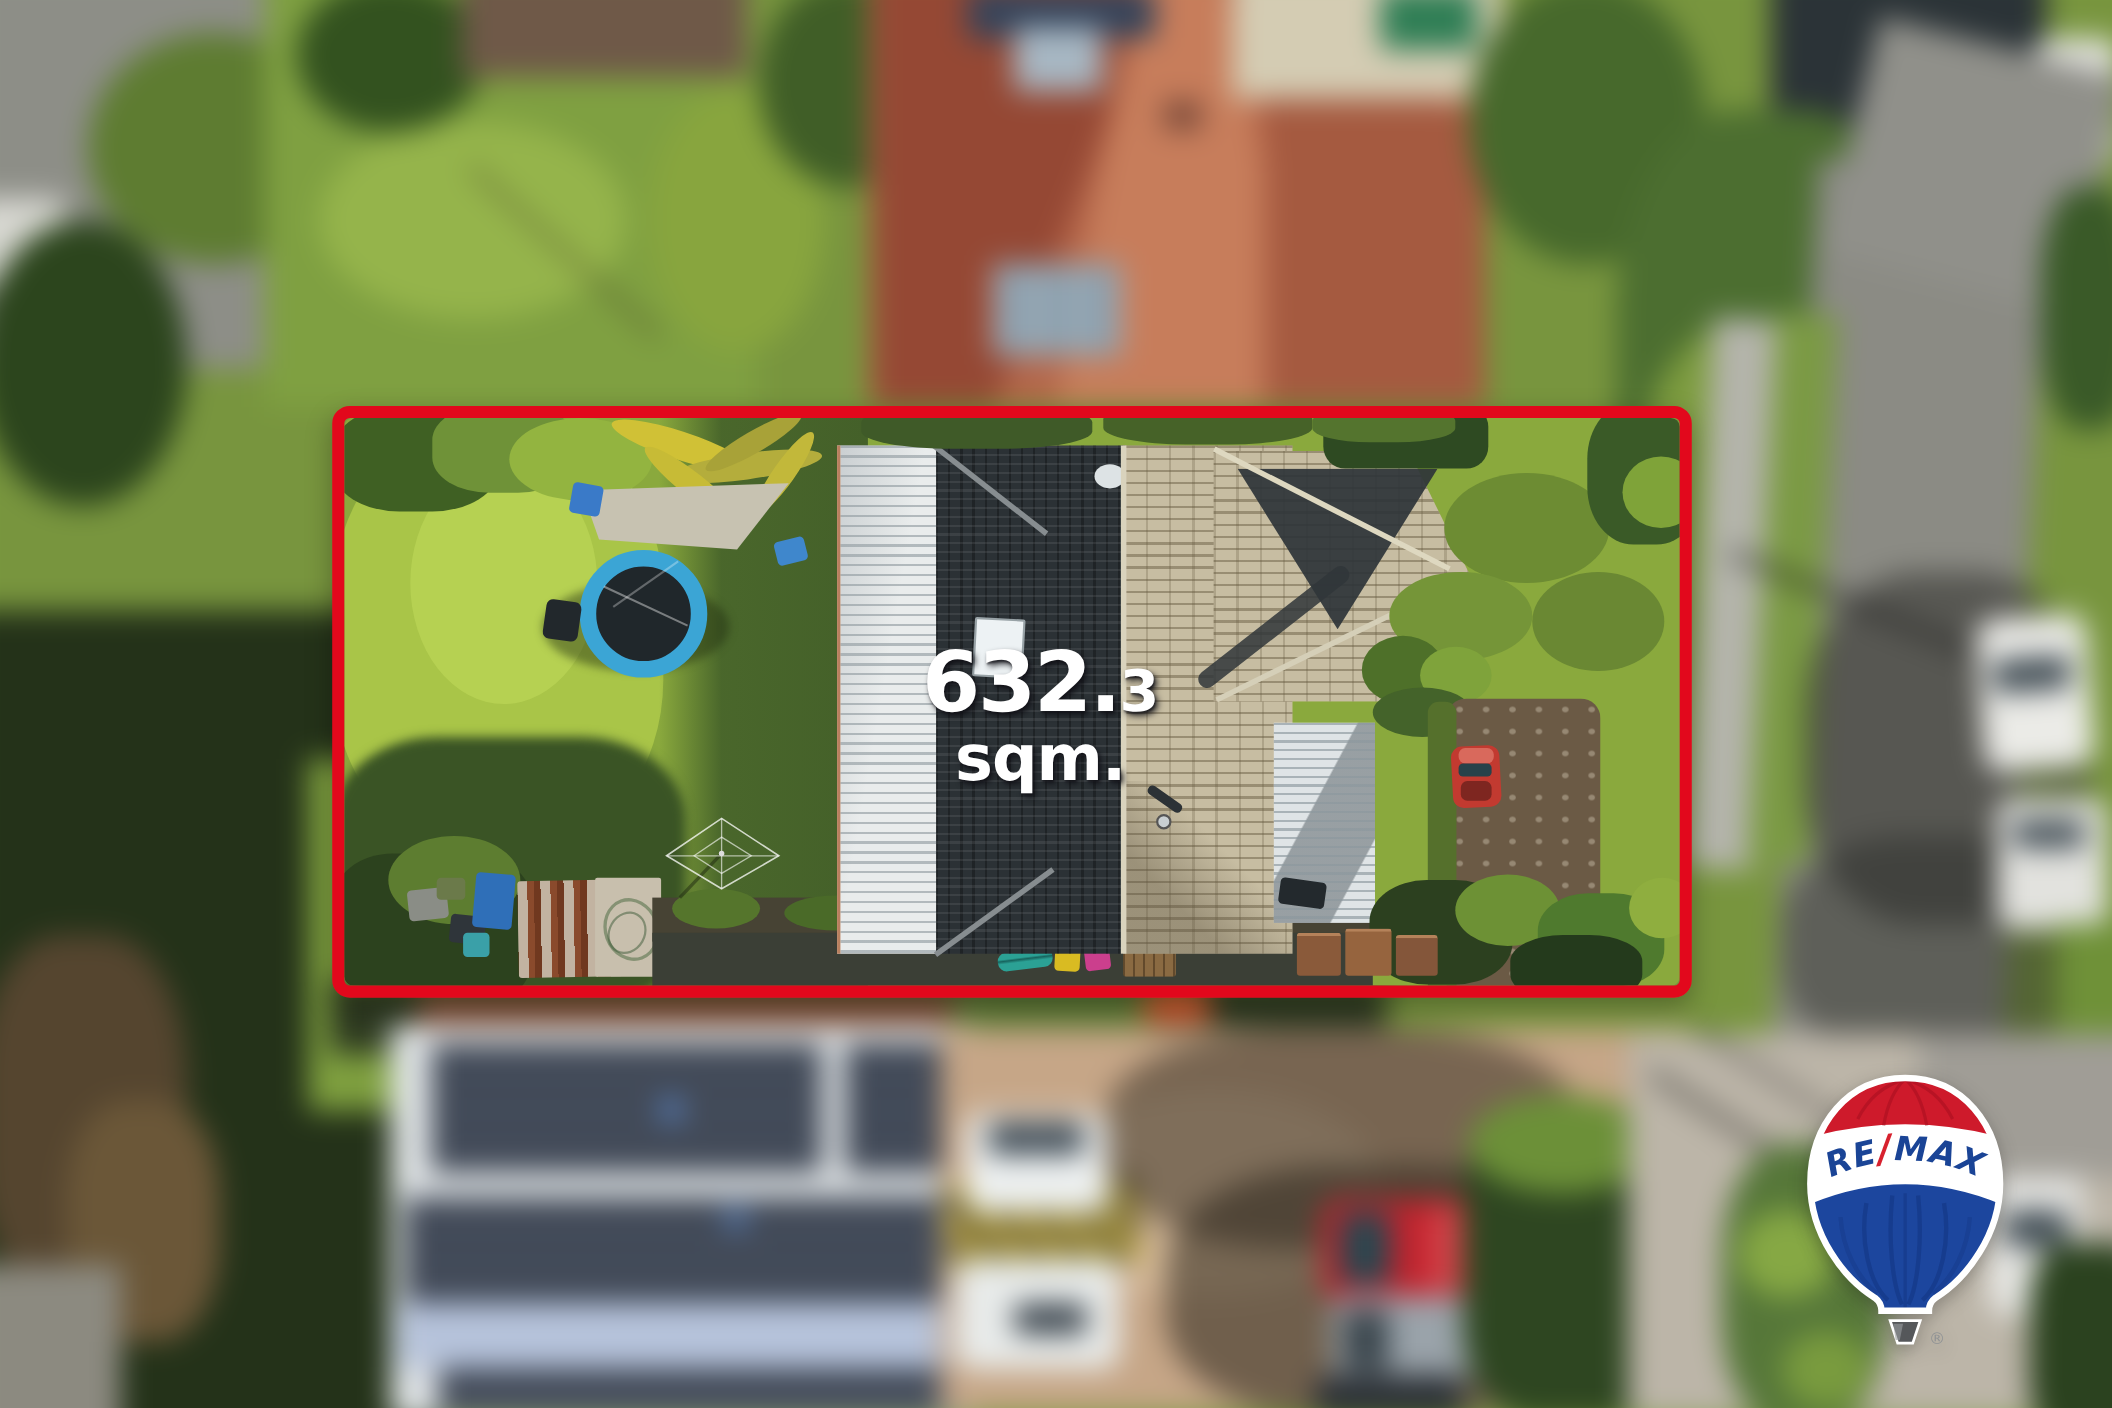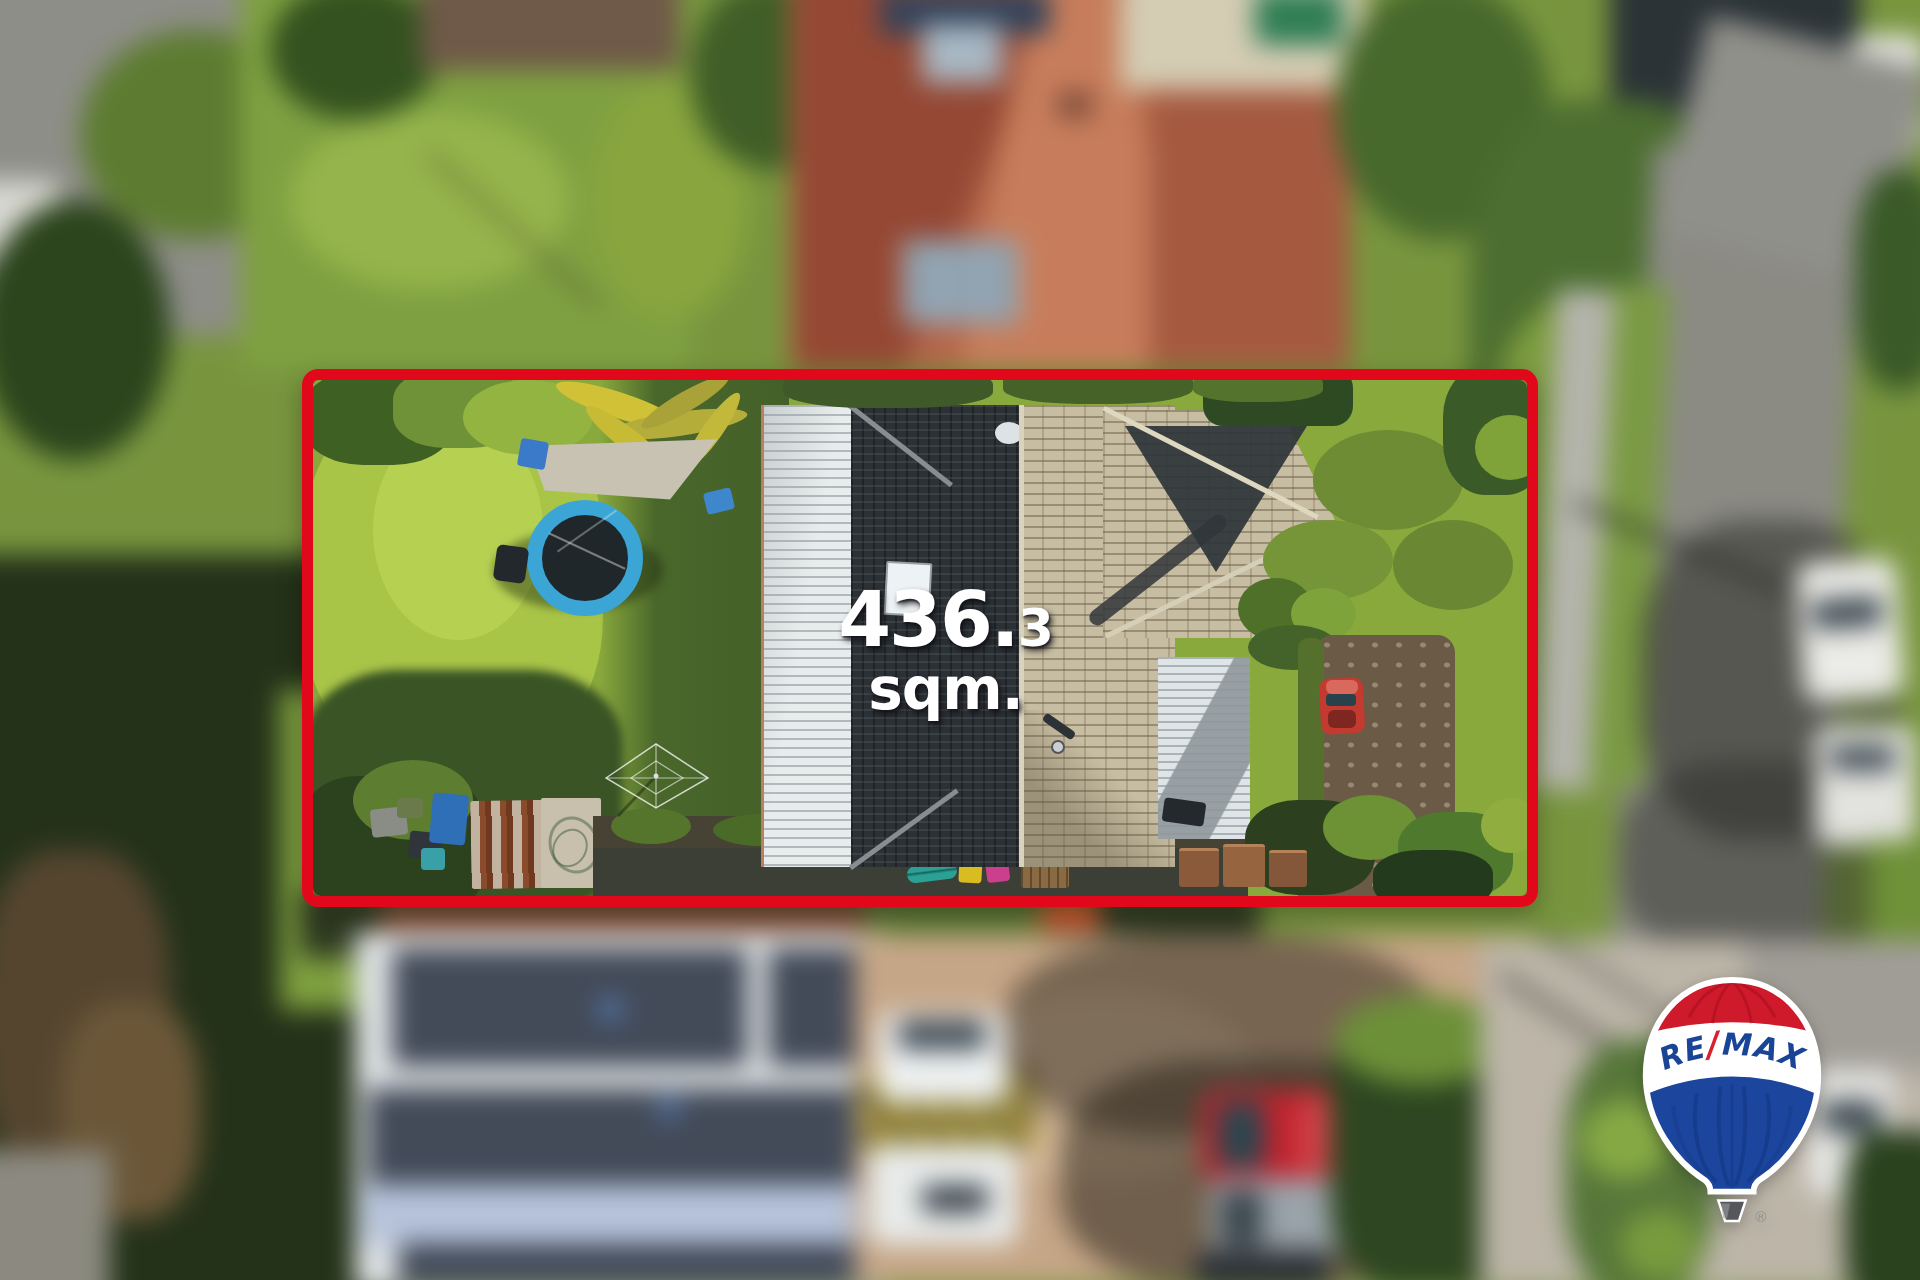--- a/index.html
+++ b/index.html
@@ -244,21 +244,21 @@
     <div class="p" style="left:956px;top:470px;width:38px;height:34px;background:#84563a;border-top:3px solid #b5825a;border-radius:3px;"></div>
 
     <div class="p" style="left:470px;top:-12px;width:210px;height:40px;background:#3f5a28;border-radius:40%;"></div>
     <div class="p" style="left:690px;top:-14px;width:190px;height:38px;background:#466228;border-radius:40%;"></div>
     <div class="p" style="left:880px;top:-10px;width:130px;height:32px;background:#54742e;border-radius:40%;"></div>
   </div>
 
   <div class="boundary"></div>
 
   <div class="area-label">
-    <div class="area-line1"><span>436.</span><span class="area-small">3</span></div>
+    <div class="area-line1"><span>632.</span><span class="area-small">3</span></div>
     <div class="area-line2">sqm.</div>
   </div>
 
   <svg class="remax" viewBox="0 0 200 262">
     <defs>
       <clipPath id="balloonClip">
         <path d="M100,6 C153,6 188,49 188,104 C188,151 157,192 128,210 C124,213 122,217 122,222 L78,222 C78,217 76,213 72,210 C43,192 12,151 12,104 C12,49 47,6 100,6 Z"></path>
       </clipPath>
       <path id="arcpath" d="M22,103 Q100,62 178,103"></path>
     </defs>

